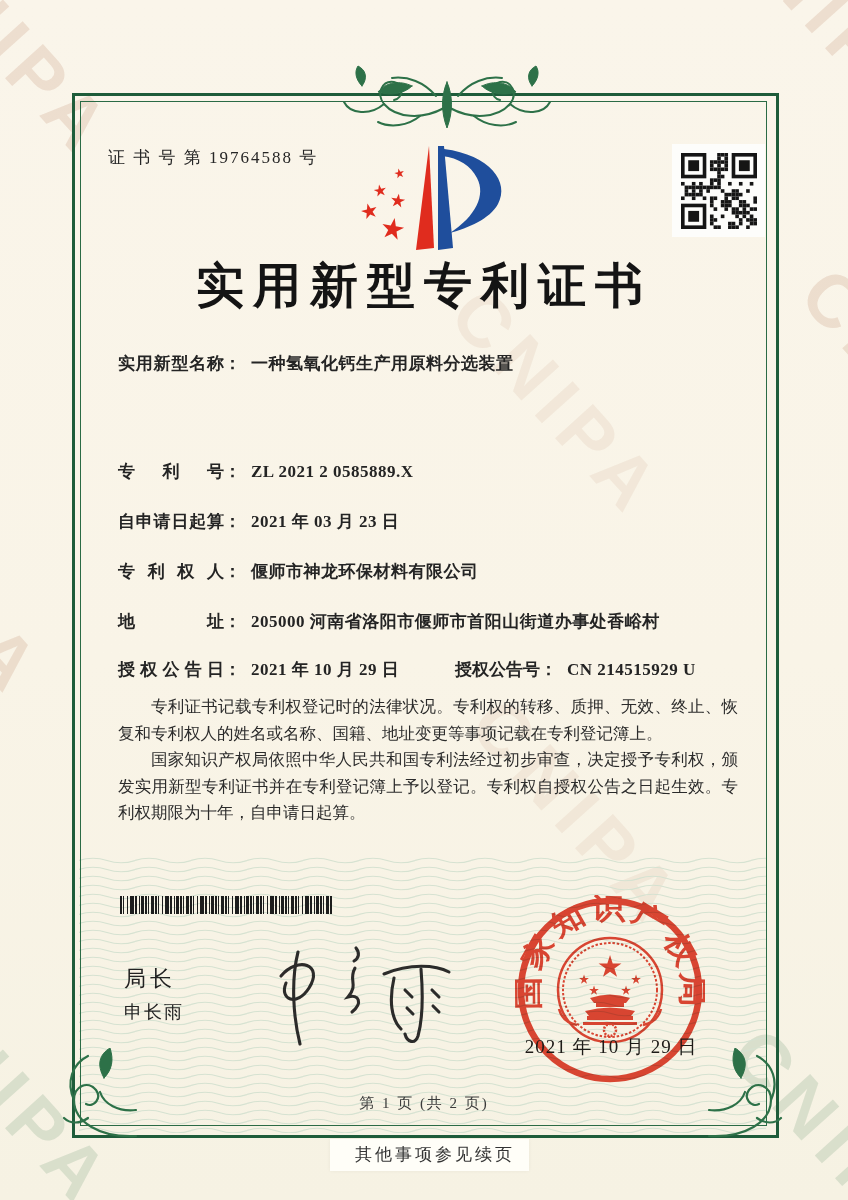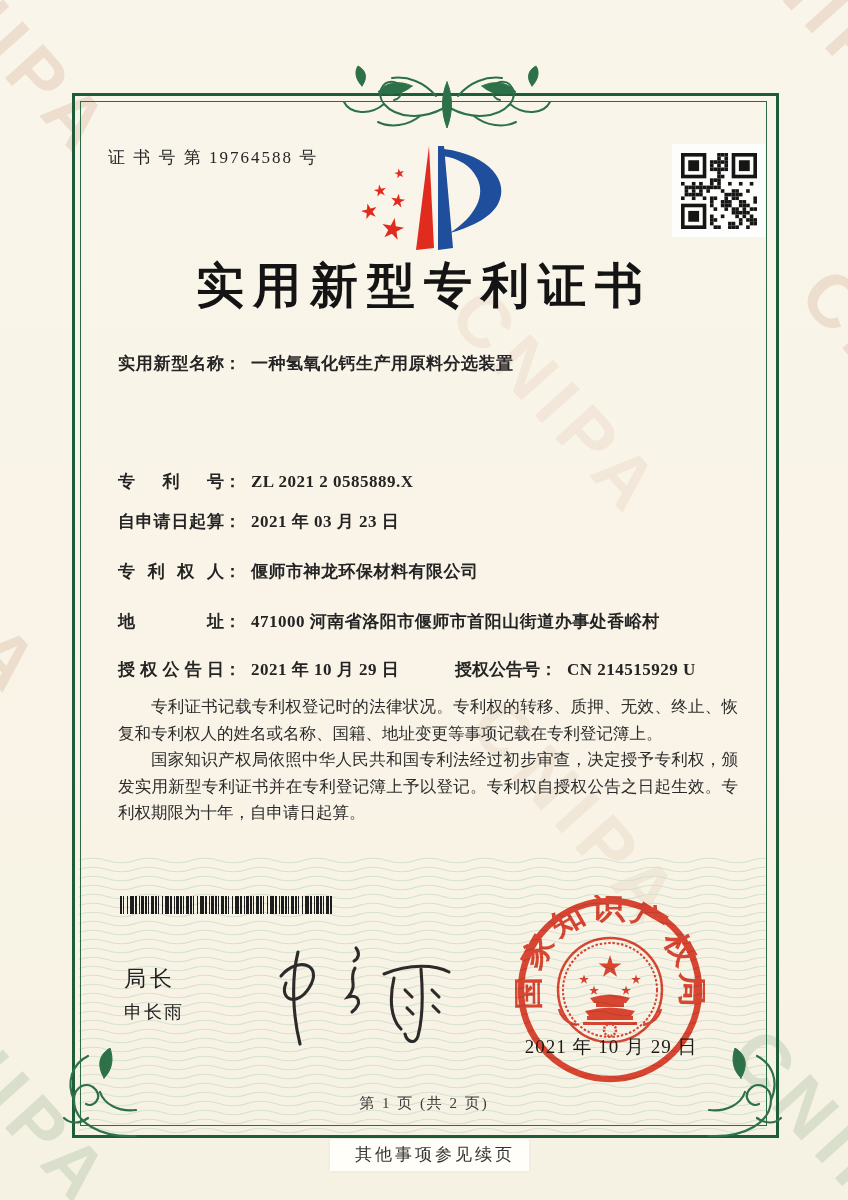--- a/index.html
+++ b/index.html
@@ -266,31 +266,31 @@
         <rect x="3.619047619047619" y="54.285714285714285" width="18.095238095238095" height="18.095238095238095" fill="#fdfdfb"></rect>
         <rect x="7.238095238095238" y="57.904761904761905" width="10.857142857142858" height="10.857142857142858" fill="#151515"></rect>
       </svg>
   </div>
 
   <div class="title">实用新型专利证书</div>
 
   <div class="frow" style="top:352px;">
     <span class="flabel">实用新型名称</span><span class="fcolon">：</span><span class="fvalue">一种氢氧化钙生产用原料分选装置</span>
   </div>
-  <div class="frow" style="top:470px;">
+  <div class="frow" style="top:460px;">
     <span class="flabel">专 利 号</span><span class="fcolon">：</span><span class="fvalue">ZL 2021 2 0585889.X</span>
   </div>
   <div class="frow" style="top:510px;">
     <span class="flabel">自申请日起算</span><span class="fcolon">：</span><span class="fvalue">2021 年 03 月 23 日</span>
   </div>
   <div class="frow" style="top:560px;">
     <span class="flabel">专 利 权 人</span><span class="fcolon">：</span><span class="fvalue">偃师市神龙环保材料有限公司</span>
   </div>
   <div class="frow" style="top:610px;">
-    <span class="flabel">地 址</span><span class="fcolon">：</span><span class="fvalue">471000 河南省洛阳市偃师市首阳山街道办事处香峪村</span>
+    <span class="flabel">地 址</span><span class="fcolon">：</span><span class="fvalue">205000 河南省洛阳市偃师市首阳山街道办事处香峪村</span>
   </div>
   <div class="frow" style="top:658px;">
     <span class="flabel">授权公告日</span><span class="fcolon">：</span><span class="fvalue">2021 年 10 月 29 日</span>
     <span class="grant2">
       <span>授权公告号</span><span>：</span><span class="fvalue">CN 214515929 U</span>
     </span>
   </div>
 
   <div class="body-text">
     <p>专利证书记载专利权登记时的法律状况。专利权的转移、质押、无效、终止、恢复和专利权人的姓名或名称、国籍、地址变更等事项记载在专利登记簿上。</p>

